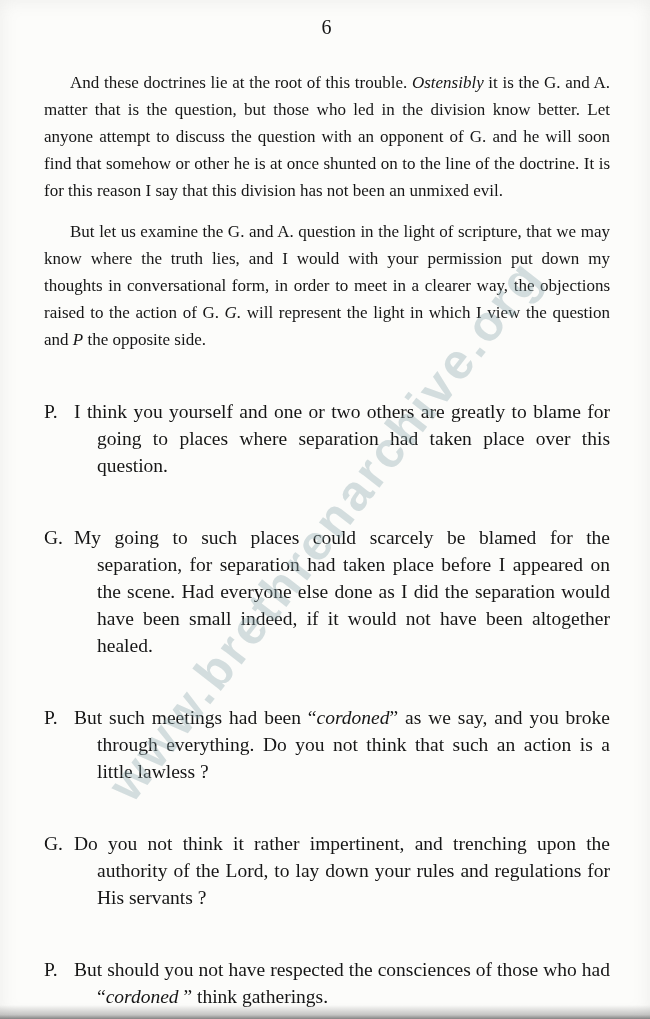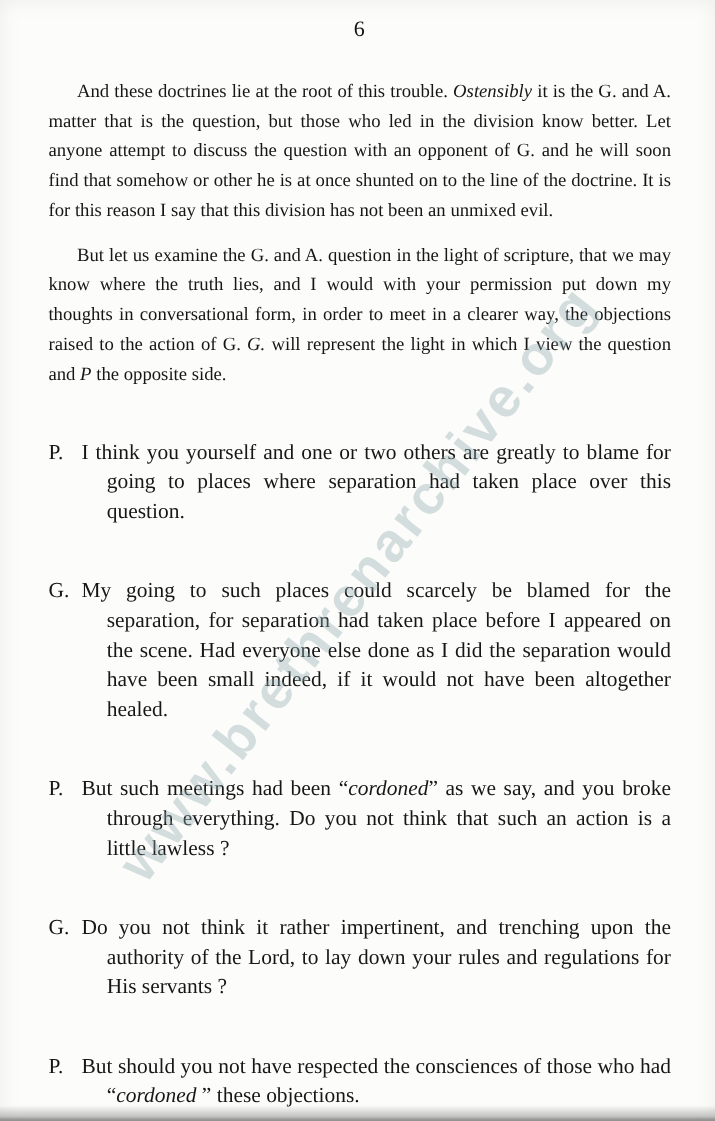--- a/index.html
+++ b/index.html
@@ -95,17 +95,17 @@
     <div class="speech"><span>But such meetings had been “</span><span class="italic">cordoned</span><span>” as we say, and you broke through everything. Do you not think that such an action is a little lawless ?</span></div>
   </div>
 
   <div class="dialogue">
     <span class="speaker">G.</span>
     <div class="speech"><span>Do you not think it rather impertinent, and trenching upon the authority of the Lord, to lay down your rules and regulations for His servants ?</span></div>
   </div>
 
   <div class="dialogue">
     <span class="speaker">P.</span>
-    <div class="speech"><span>But should you not have respected the consciences of those who had “</span><span class="italic">cordoned</span><span> ” these objections.</span></div>
+    <div class="speech"><span>But should you not have respected the consciences of those who had “</span><span class="italic">cordoned</span><span> ” think gatherings.</span></div>
   </div>
 
   <div class="scan-edge"></div>
 </div>
 
 </body></html>

